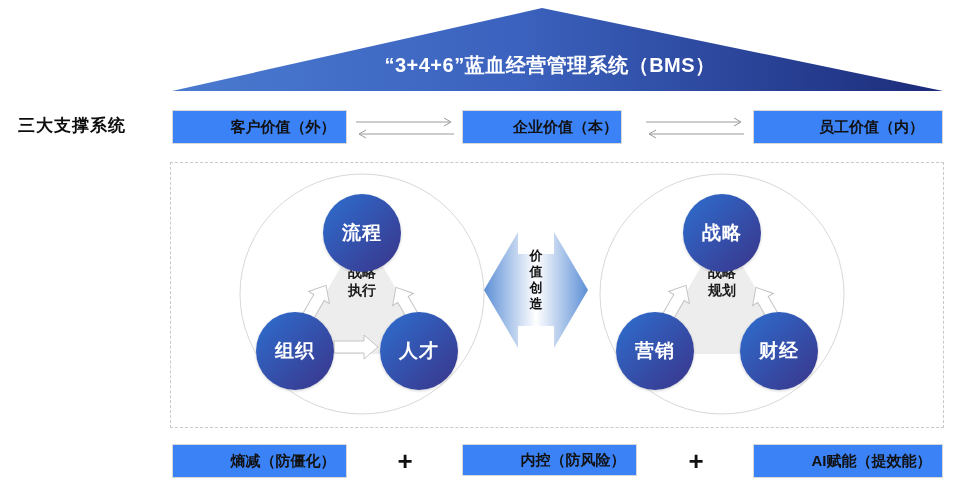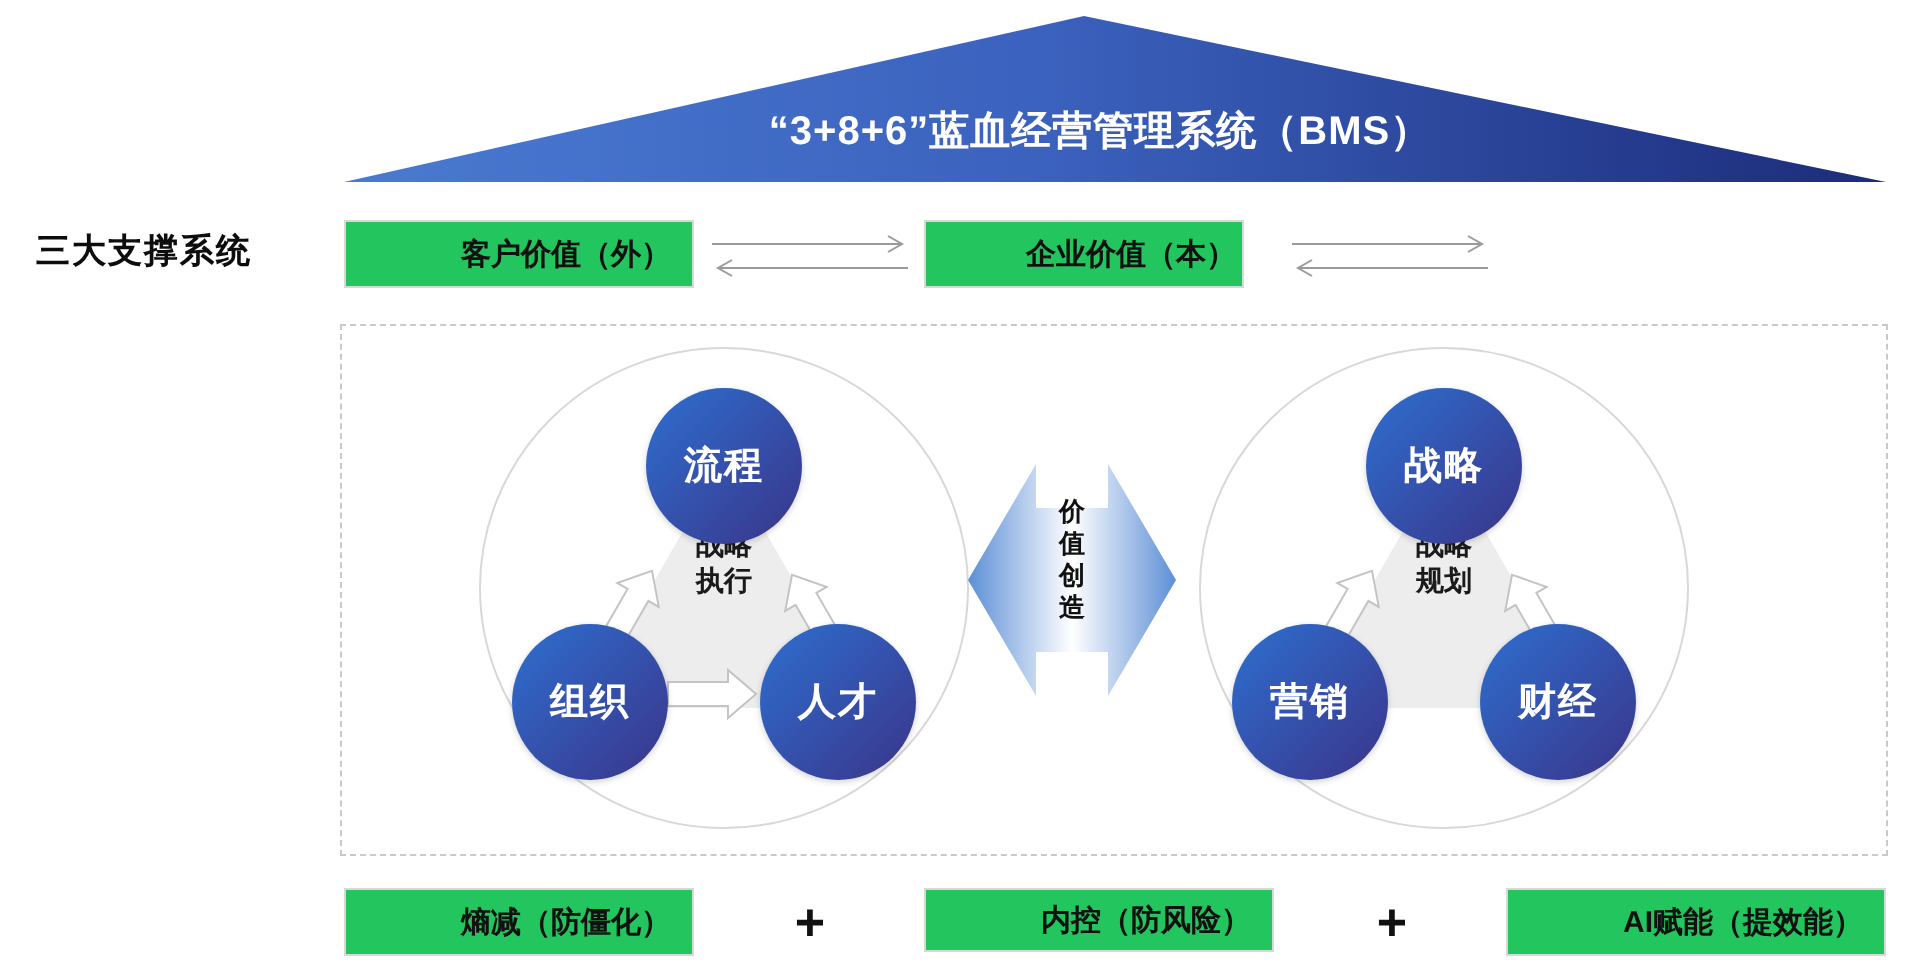--- a/index.html
+++ b/index.html
@@ -27,21 +27,21 @@
     font-weight:bold;font-size:17px;color:#0d0d0d;
     white-space:nowrap;letter-spacing:1px;
   }
   #lbl-values{left:18px;top:114px;}
   #lbl-systems{left:18px;top:276px;}
   #lbl-support{left:18px;top:449px;}
 
   
   .gbox{
     position:absolute;
-    background:#22c55e;
+    background:#3b82f6;
     border:1px solid #d8d8d8;
     display:flex;align-items:center;justify-content:center;
     font-weight:bold;font-size:15px;color:#111;
     white-space:nowrap;
     box-sizing:border-box;
     padding-left:47px;
   }
 
   
   #vbox1{left:172px;top:110px;width:175px;height:34px;}
@@ -112,27 +112,28 @@
     <svg width="960" height="96" viewBox="0 0 960 96">
       <defs>
         <linearGradient id="roofGrad" x1="0" y1="0" x2="1" y2="0">
           <stop offset="0%" stop-color="#4A7AD0"></stop>
           <stop offset="45%" stop-color="#3B62BE"></stop>
           <stop offset="100%" stop-color="#1C2B79"></stop>
         </linearGradient>
       </defs>
       <polygon points="542,8 943,91 172,91" fill="url(#roofGrad)"></polygon>
     </svg>
-    <div class="roof-title">“3+8+6”蓝血经营管理系统（BMS）</div>
+    <div class="roof-title">“3+4+6”蓝血经营管理系统（BMS）</div>
   </div>
 
   <div class="row-label" id="lbl-values">三大支撑系统</div>
 
   <div class="gbox" id="vbox1">客户价值（外）</div>
   <div class="gbox" id="vbox2">企业价值（本）</div>
+  <div class="gbox" id="vbox3">员工价值（内）</div>
 
   <div class="vconn" id="conn1">
     <svg width="110" height="34" viewBox="0 0 110 34">
       <g stroke="#9a9a9a" stroke-width="1" fill="none">
         <line x1="6" y1="12" x2="100" y2="12"></line>
         <polyline points="94,8 101,12 94,16"></polyline>
         <line x1="104" y1="24" x2="10" y2="24"></line>
         <polyline points="16,20 9,24 16,28"></polyline>
       </g>
     </svg>

